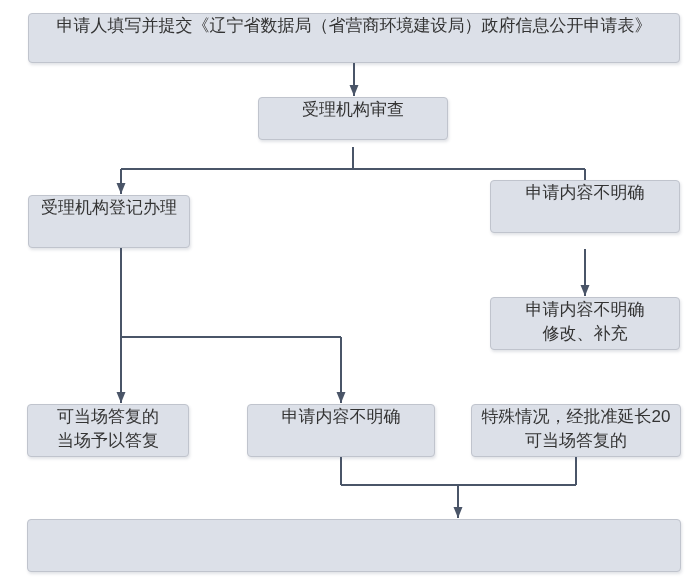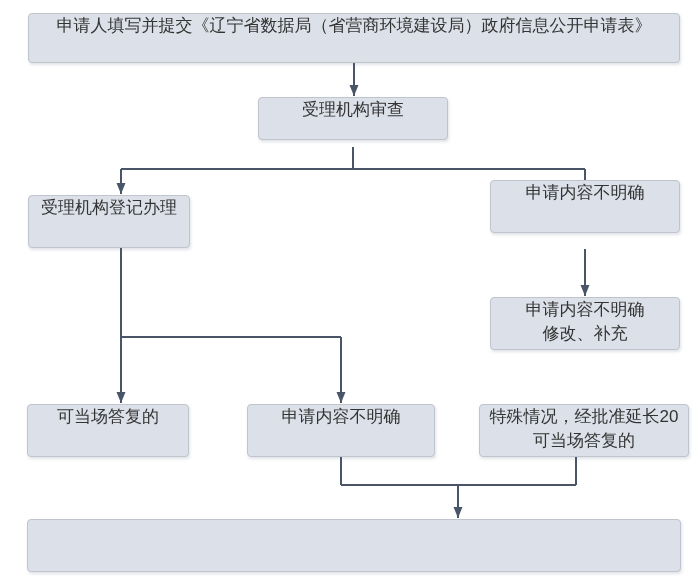--- a/index.html
+++ b/index.html
@@ -26,21 +26,21 @@
     font-size:17px;line-height:24px;text-align:center;
     color:var(--text-color);
   }
   #n-submit  {left:28px;  top:13px;  width:652px; height:50px;}
   #n-review  {left:258px; top:97px;  width:190px; height:43px;}
   #n-register{left:28px;  top:195px; width:162px; height:53px;}
   #n-unclear {left:490px; top:180px; width:190px; height:53px;}
   #n-notify  {left:490px; top:297px; width:190px; height:53px;}
   #n-onspot  {left:27px;  top:404px; width:162px; height:53px;}
   #n-within20{left:247px; top:404px; width:188px; height:53px;}
-  #n-special {left:471px; top:404px; width:210px; height:53px;margin-left:8px;}
+  #n-special {left:471px; top:404px; width:210px; height:53px;}
   #n-final   {left:27px;  top:519px; width:654px; height:53px;}
 </style>
 </head>
 <body>
 
 <div class="stage">
 
   <svg class="connectors" viewBox="0 0 700 582" xmlns="http://www.w3.org/2000/svg">
     <defs>
       <marker id="arrowhead" markerUnits="userSpaceOnUse" markerWidth="13" markerHeight="11" refX="11" refY="4.5" orient="auto">
@@ -83,20 +83,21 @@
     <span>申请内容不明确</span>
   </div>
 
   <div class="node" id="n-notify">
     <span class="line">申请内容不明确</span>
     <span class="line">修改、补充</span>
   </div>
 
   <div class="node" id="n-onspot">
     <span class="line">可当场答复的</span>
+    <span class="line">当场予以答复</span>
   </div>
 
   <div class="node" id="n-within20">
     <span class="line">申请内容不明确</span>
   </div>
 
   <div class="node" id="n-special">
     <span class="line">特殊情况，经批准延长20</span>
     <span class="line">可当场答复的</span>
   </div>

